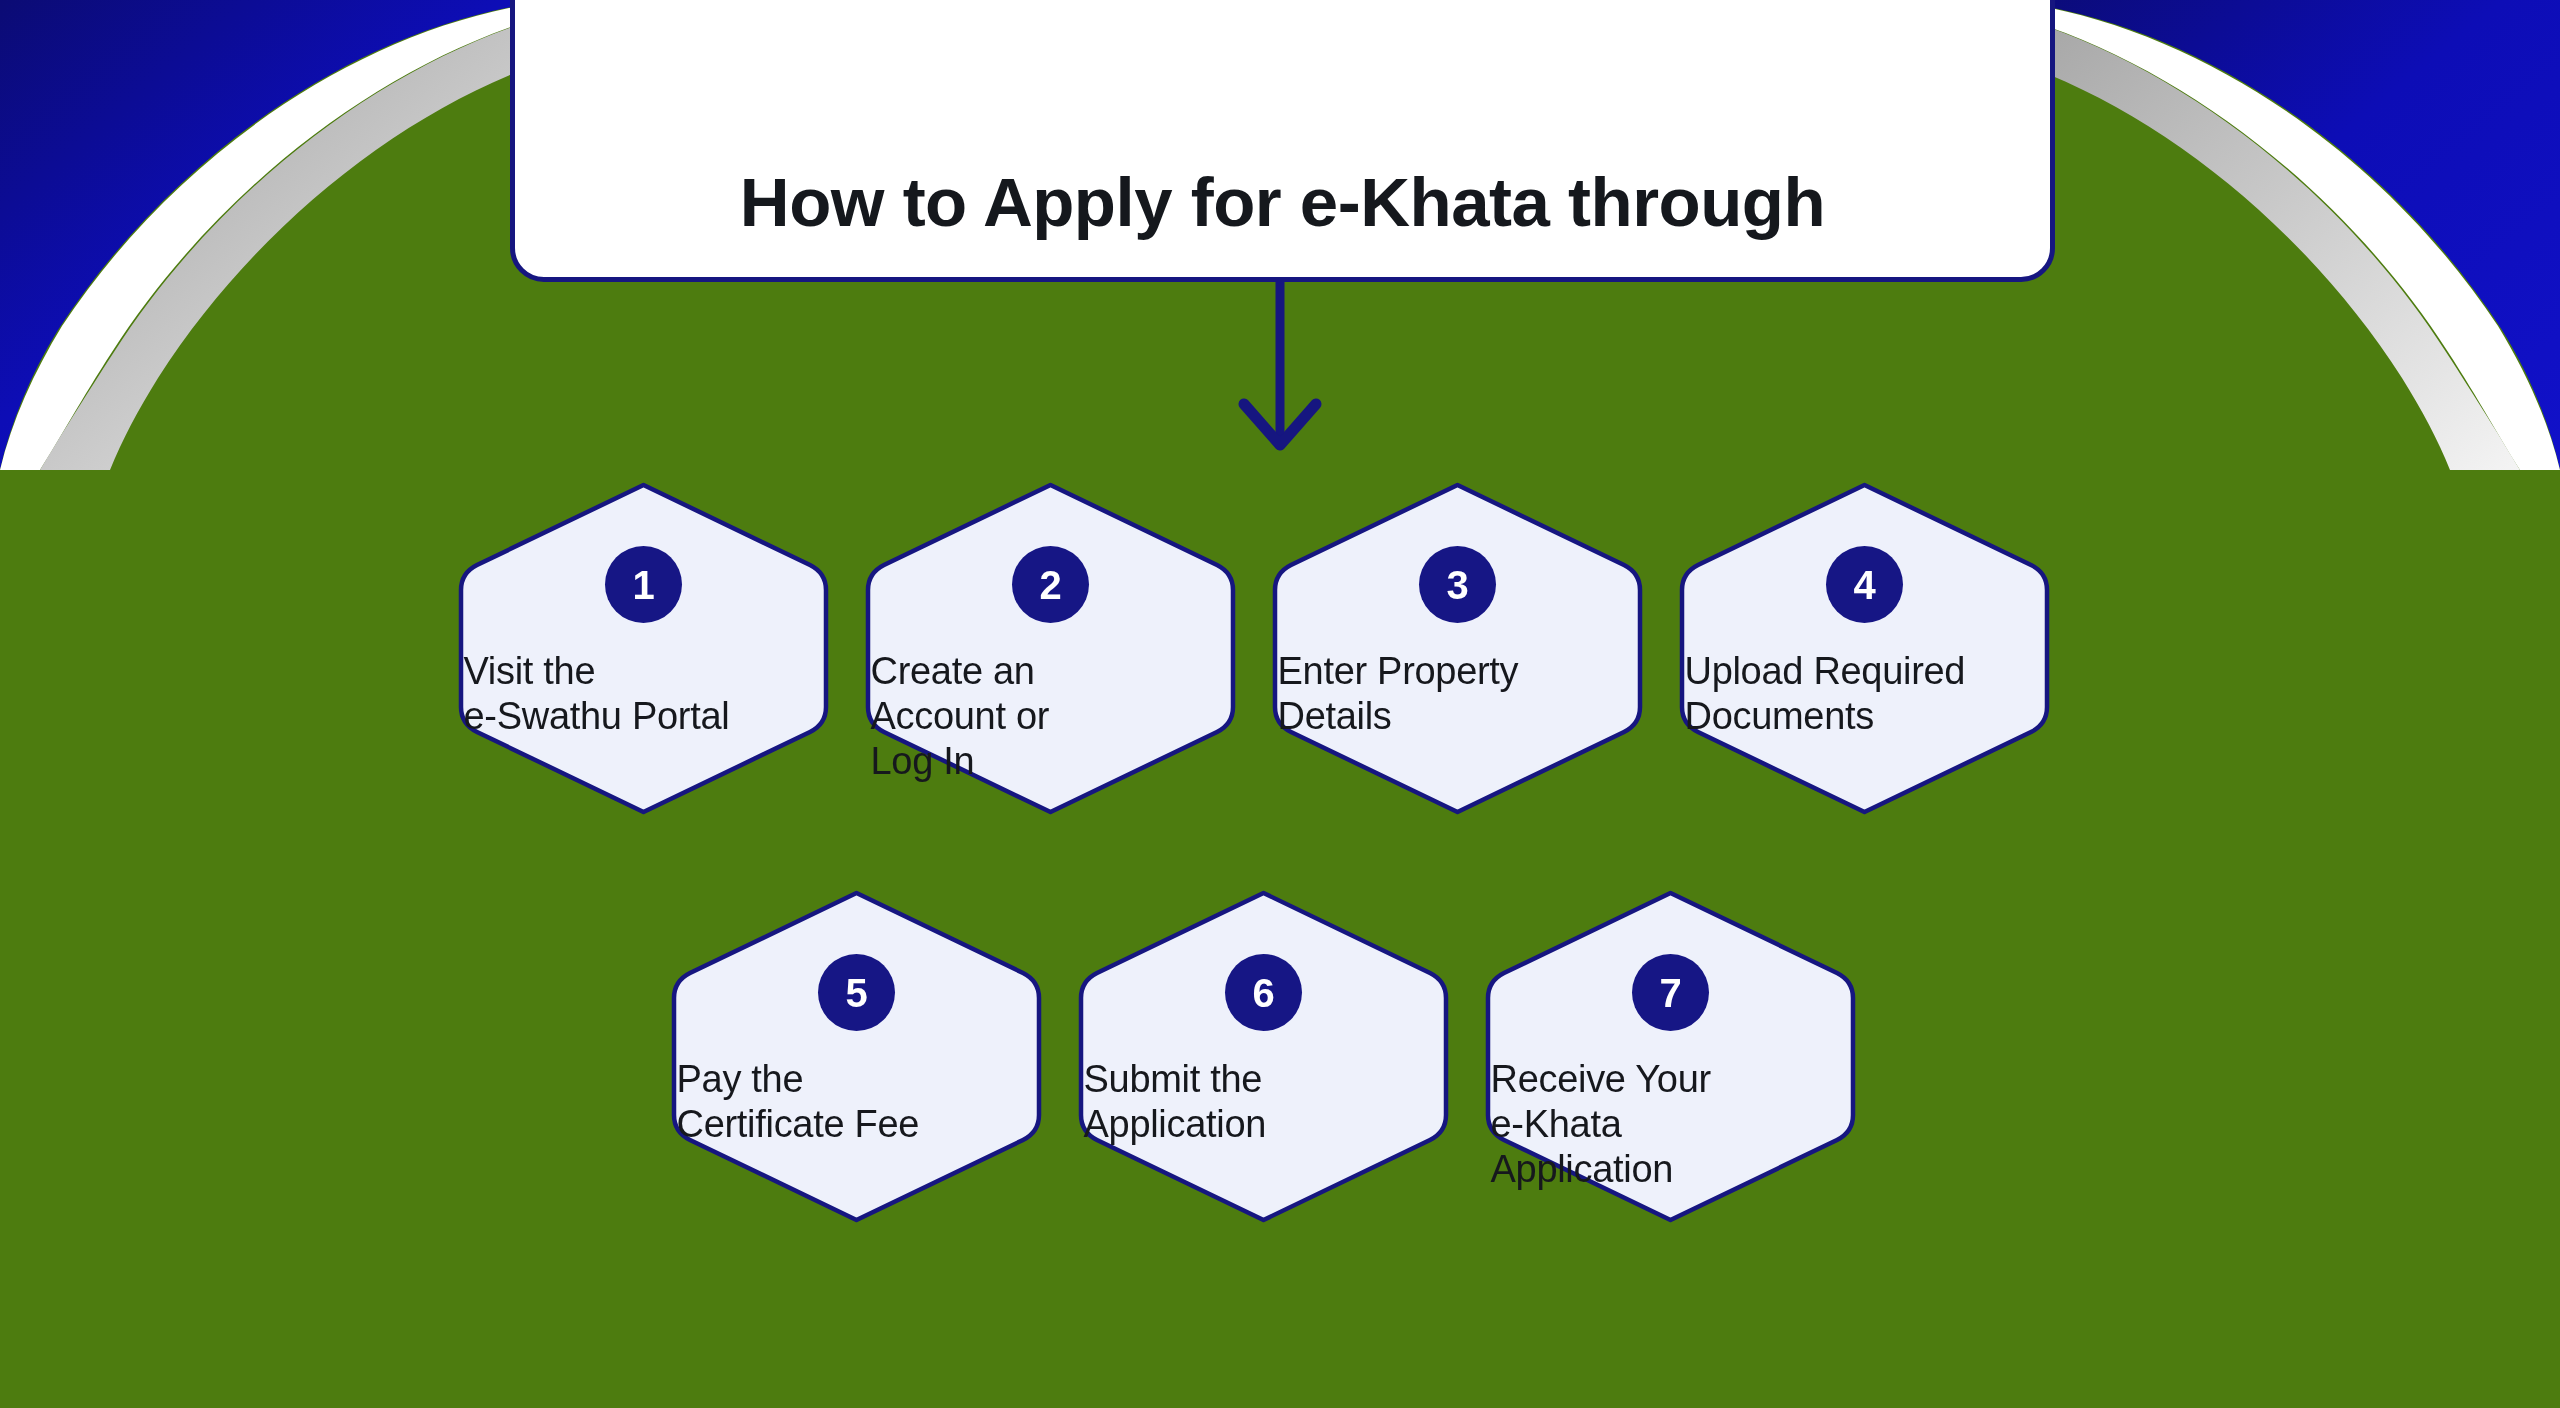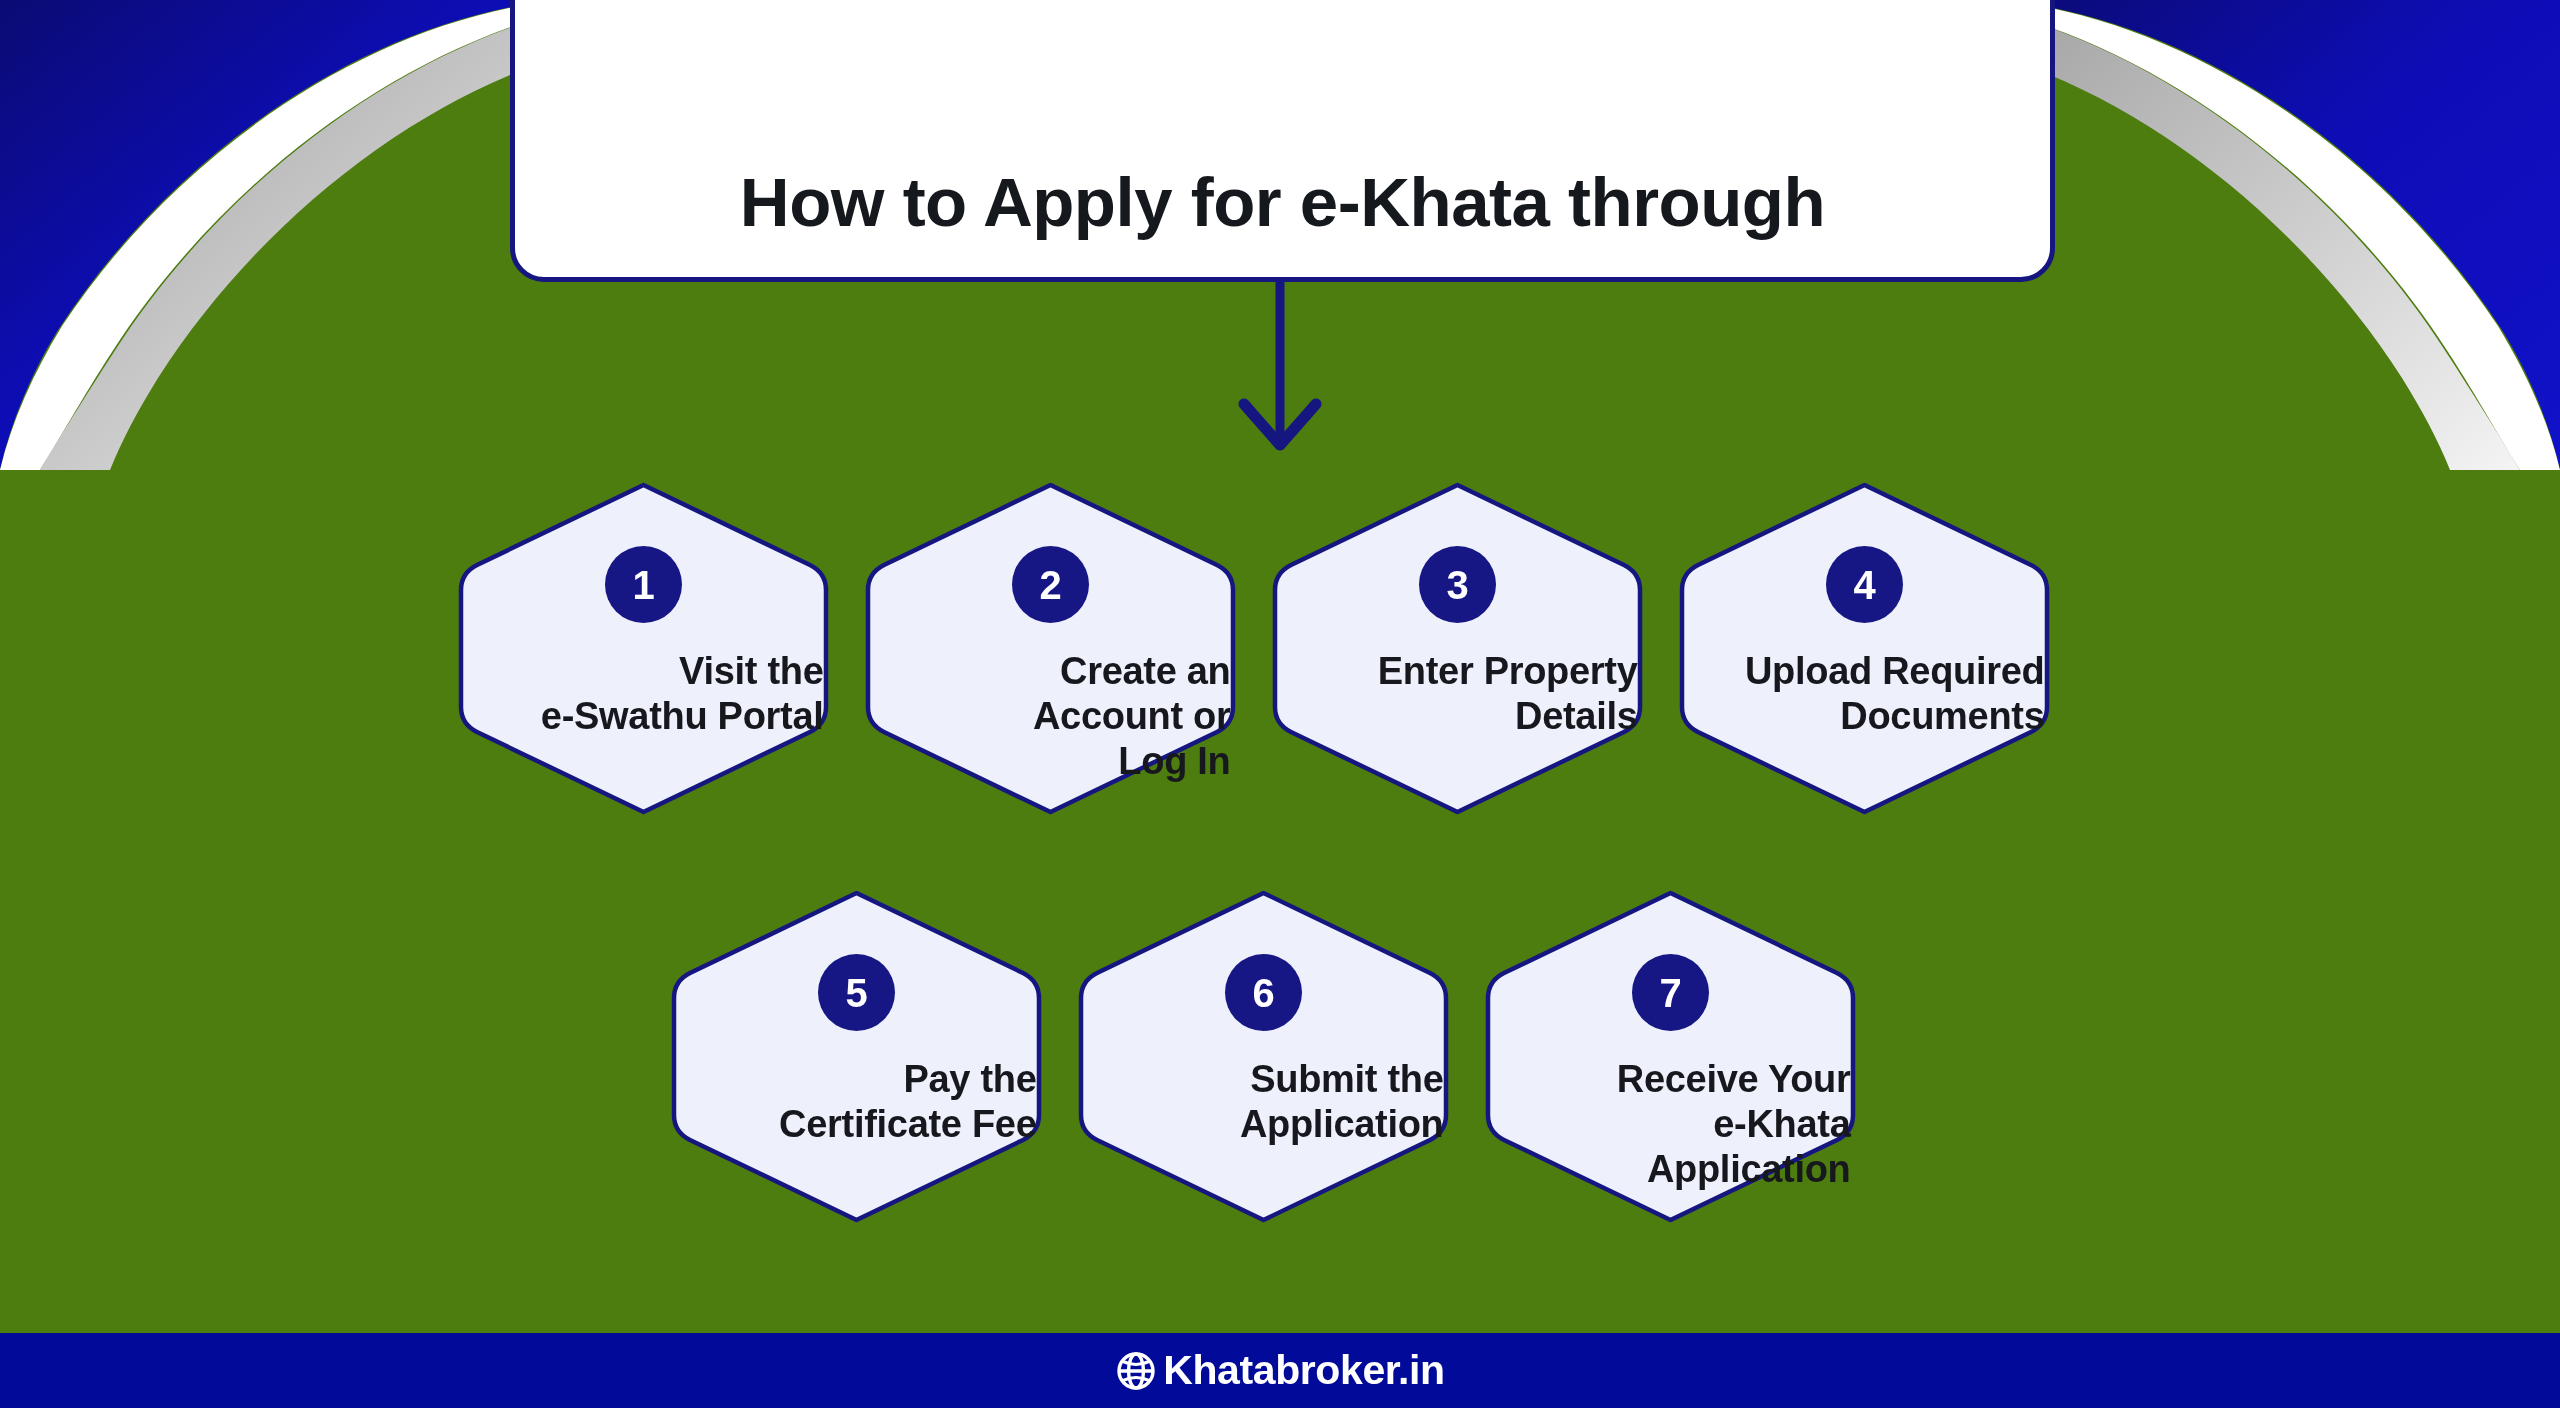--- a/index.html
+++ b/index.html
@@ -85,24 +85,24 @@
     font-weight:bold;
     display:flex;
     align-items:center;
     justify-content:center;
     line-height:1;
     flex:none;
   }
   .step-label {
     margin-top:26px;
     font-size:38px;
-    font-weight:bold;
+    font-weight:normal;
     line-height:1.18;
     color:#16181d;
-    text-align:right;
+    text-align:left;
     letter-spacing:-0.3px;
     width:360px;
     white-space:pre-line;
   }
 
   
   #footer-bar {
     position:absolute;
     left:0; bottom:0;
     width:2560px; height:75px;
@@ -267,24 +267,14 @@
       <div class="hex-content">
         <div class="step-badge">7</div>
         <div class="step-label">Receive Your
 e-Khata
 Application</div>
       </div>
     </div>
 
   </div>
 
-  <div id="footer-bar">
-    <svg id="footer-globe" width="42" height="42" viewBox="0 0 42 42">
-      <circle cx="21" cy="21" r="17" fill="none" stroke="#ffffff" stroke-width="3.4"></circle>
-      <ellipse cx="21" cy="21" rx="7.5" ry="17" fill="none" stroke="#ffffff" stroke-width="3.4"></ellipse>
-      <line x1="4" y1="21" x2="38" y2="21" stroke="#ffffff" stroke-width="3.4"></line>
-      <path d="M8 11.5 Q21 17.5 34 11.5" fill="none" stroke="#ffffff" stroke-width="3.1"></path>
-      <path d="M8 30.5 Q21 24.5 34 30.5" fill="none" stroke="#ffffff" stroke-width="3.1"></path>
-    </svg>
-    <span id="footer-brand">Khatabroker.in</span>
-  </div>
 
 </div>
 
 </body></html>

